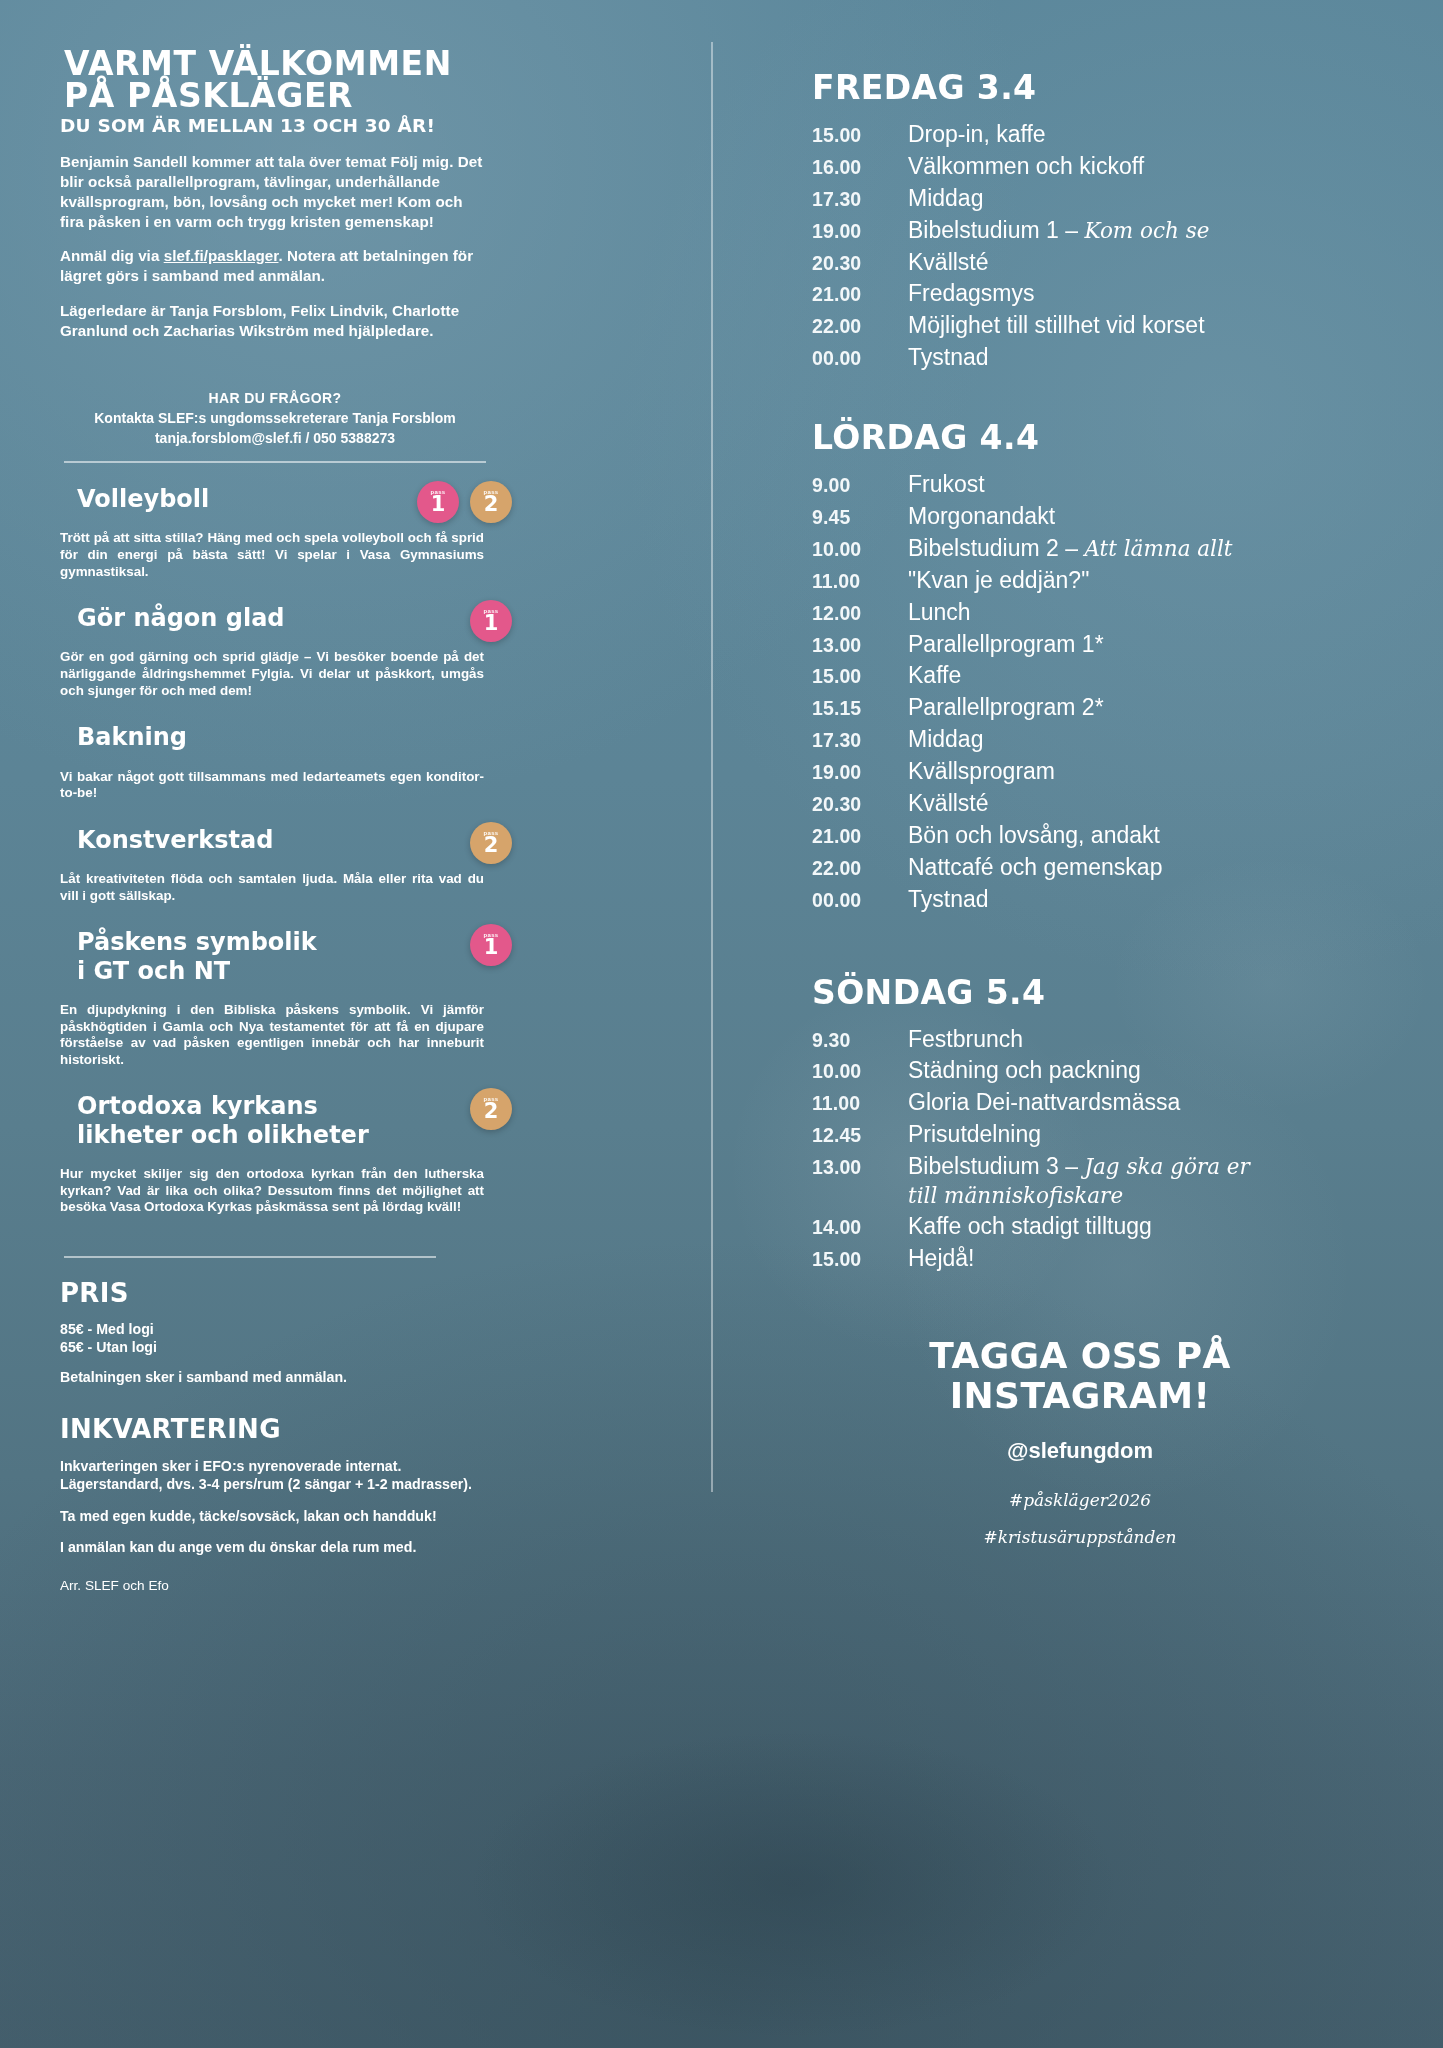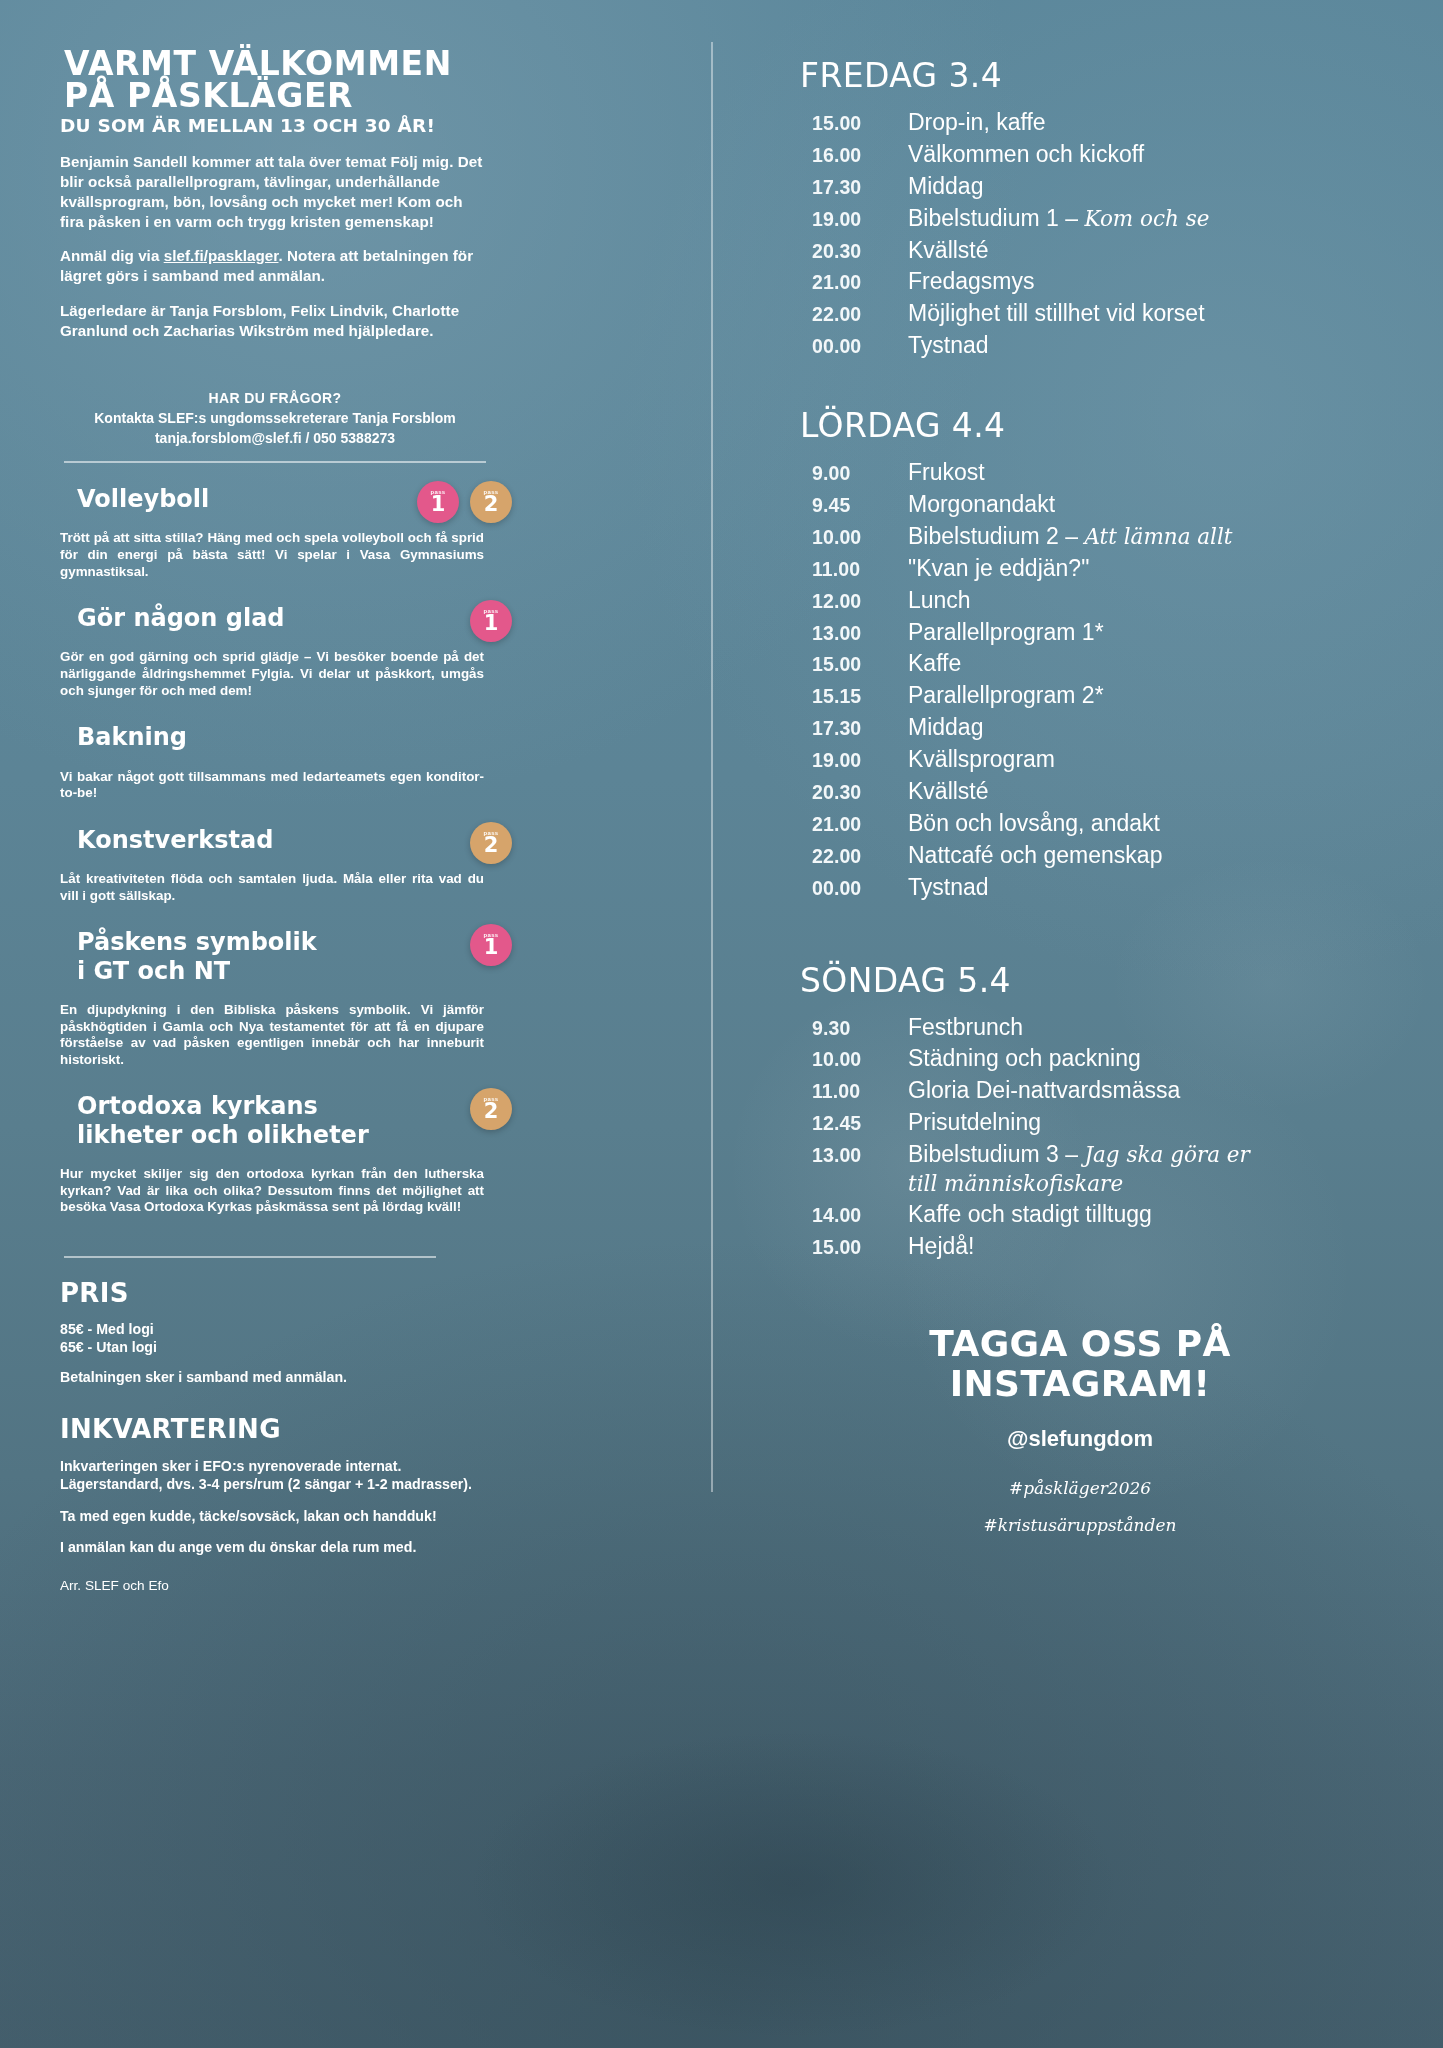--- a/index.html
+++ b/index.html
@@ -133,22 +133,22 @@
   .price-lines{margin-top:12px;font-size:14.2px;line-height:1.28;font-weight:700;}
   p.note{margin:13px 0 0 0;font-size:14.2px;font-weight:700;}
   p.inq{margin:13px 0 0 0;font-size:14.2px;font-weight:700;line-height:1.28;}
   h2.sect.ink{font-size:26px;margin-top:29px;}
   p.arr{margin:22px 0 4px 0;font-size:13.6px;font-weight:400;}
 
   
   .right{position:absolute;left:800px;top:56px;width:590px;}
   h2.day{
     font-family:"DejaVu Sans", sans-serif;
-    font-weight:400;font-size:33px;letter-spacing:.4px;
-    margin:0;text-transform:uppercase;
+    font-weight:700;font-size:33px;letter-spacing:.4px;
+    margin:12px;text-transform:uppercase;
   }
   h2.day.sp{margin-top:45px;}
   h2.day.sp2{margin-top:58px;}
   .sched{margin-top:13px;}
   .row{display:flex;align-items:baseline;margin-bottom:2px;}
   .time{
     width:108px;flex:0 0 108px;
     font-size:19.5px;font-weight:600;
     padding-left:12px;
     box-sizing:border-box;

